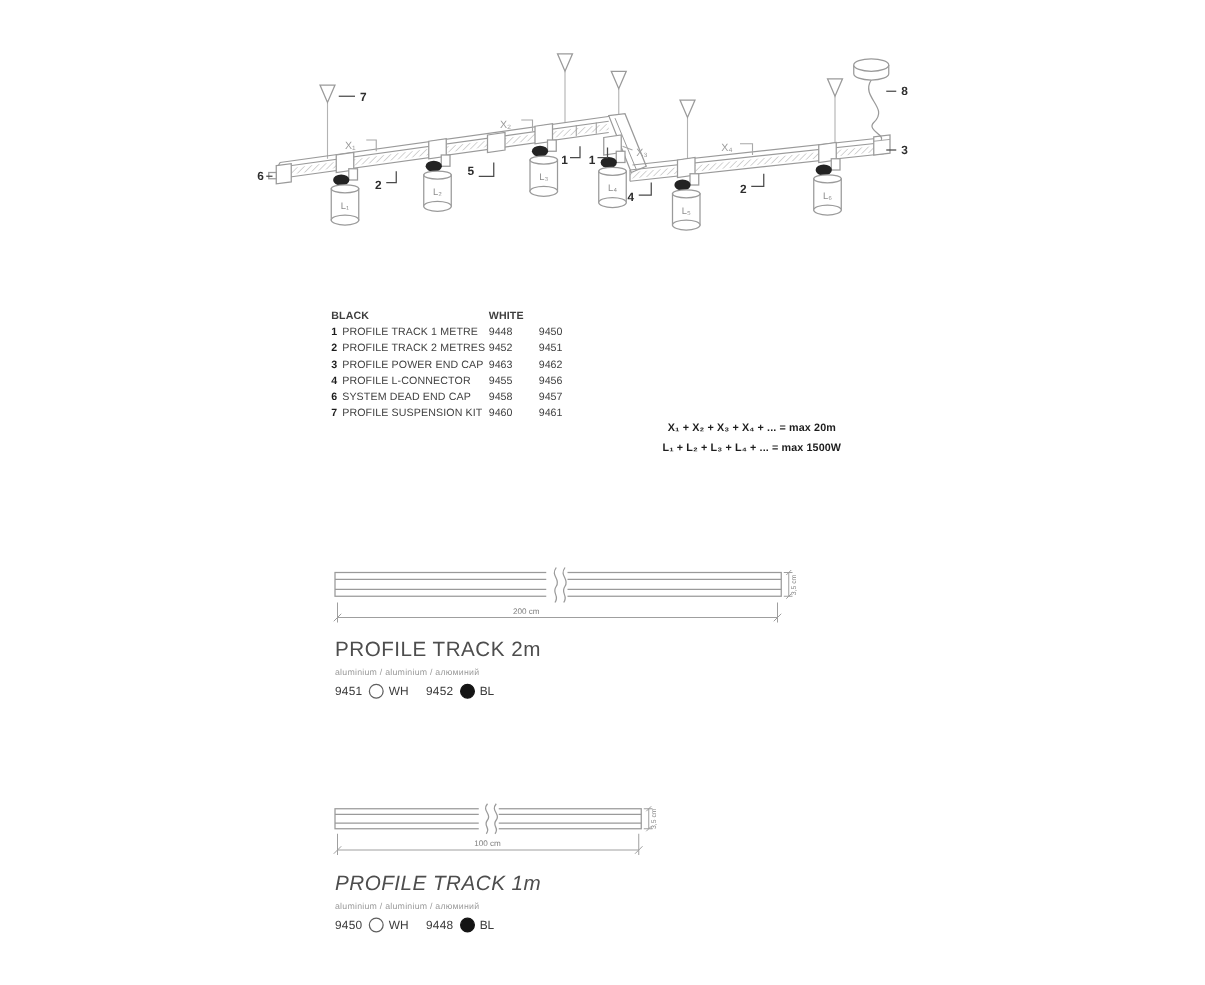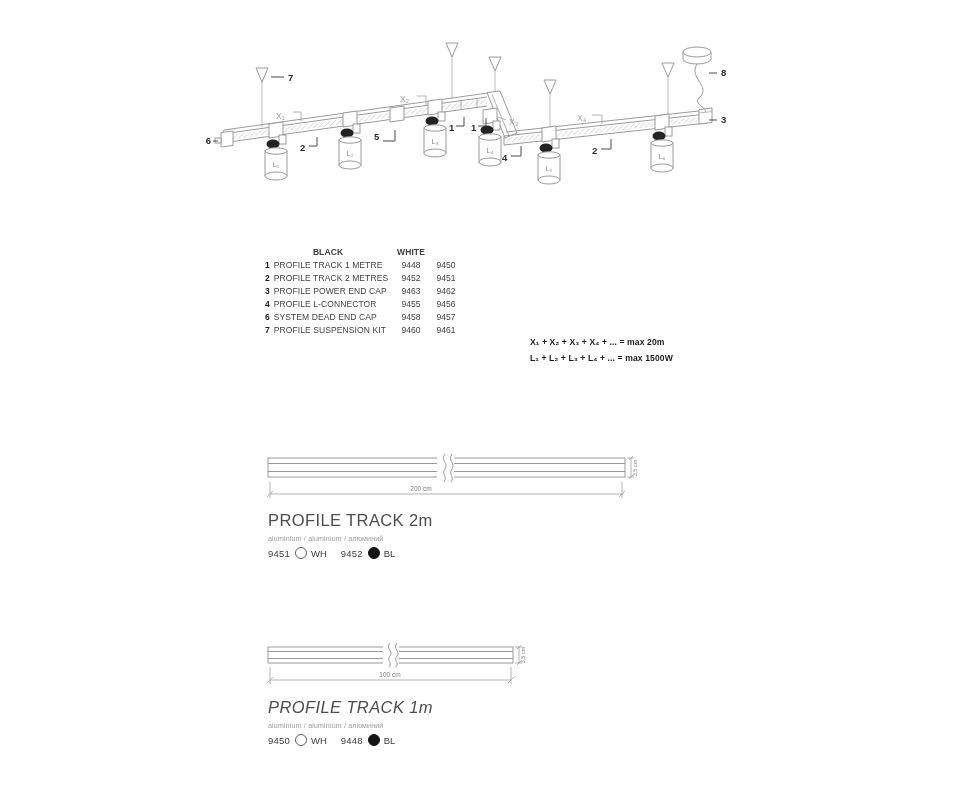--- a/index.html
+++ b/index.html
@@ -8,26 +8,26 @@
     font-family:"Liberation Sans", sans-serif;overflow:hidden;
     -webkit-font-smoothing:antialiased;
   }
   svg text{font-family:"Liberation Sans", sans-serif;}
   .abs{position:absolute;}
 
   
   #table{left:265px;top:246px;width:210px;font-size:8.5px;color:#3a3a3a;}
   #table .row{display:grid;grid-template-columns:126px 40px 30px;line-height:13px;align-items:baseline;}
   #table .th{font-weight:bold;color:#161616;letter-spacing:.1px;}
-  #table .c-code{text-align:center;color:#3f3f3f;}
+  #table .c-code{color:#3f3f3f;}
   #table .num{font-weight:bold;color:#1c1c1c;margin-right:4px;}
   #table .nm{color:#414141;letter-spacing:.1px;}
 
   
-  #formulas{left:530px;top:335px;font-size:8.6px;font-weight:bold;color:#1d1d1d;line-height:15.5px;letter-spacing:.1px;}
+  #formulas{left:530px;top:335px;font-size:8.6px;font-weight:bold;color:#1d1d1d;line-height:15.5px;letter-spacing:.1px;text-align:center;}
 
   
   .sec-title{font-size:16.5px;color:#4d4d4d;letter-spacing:.4px;}
   .sec-materials{font-size:7px;color:#9a9a9a;letter-spacing:.2px;}
   .sec-codes{font-size:9.5px;color:#3b3b3b;display:flex;align-items:center;}
   .sec-codes .code{letter-spacing:.2px;}
   .circ{width:10px;height:10px;border:1.2px solid #5f5f5f;border-radius:50%;display:inline-block;margin:0 4px 0 5px;background:#fff;}
   .circ.filled{background:#141414;border-color:#141414;}
   .gap{width:14px;display:inline-block;}
 

